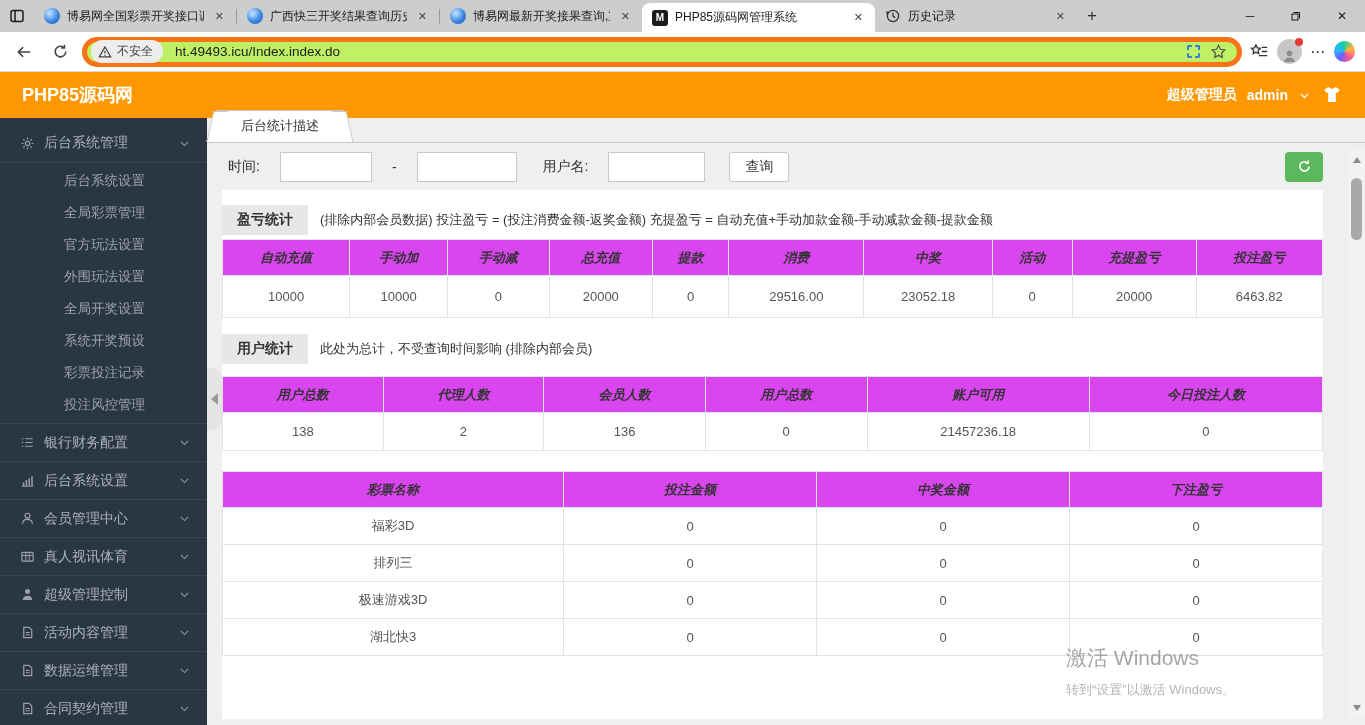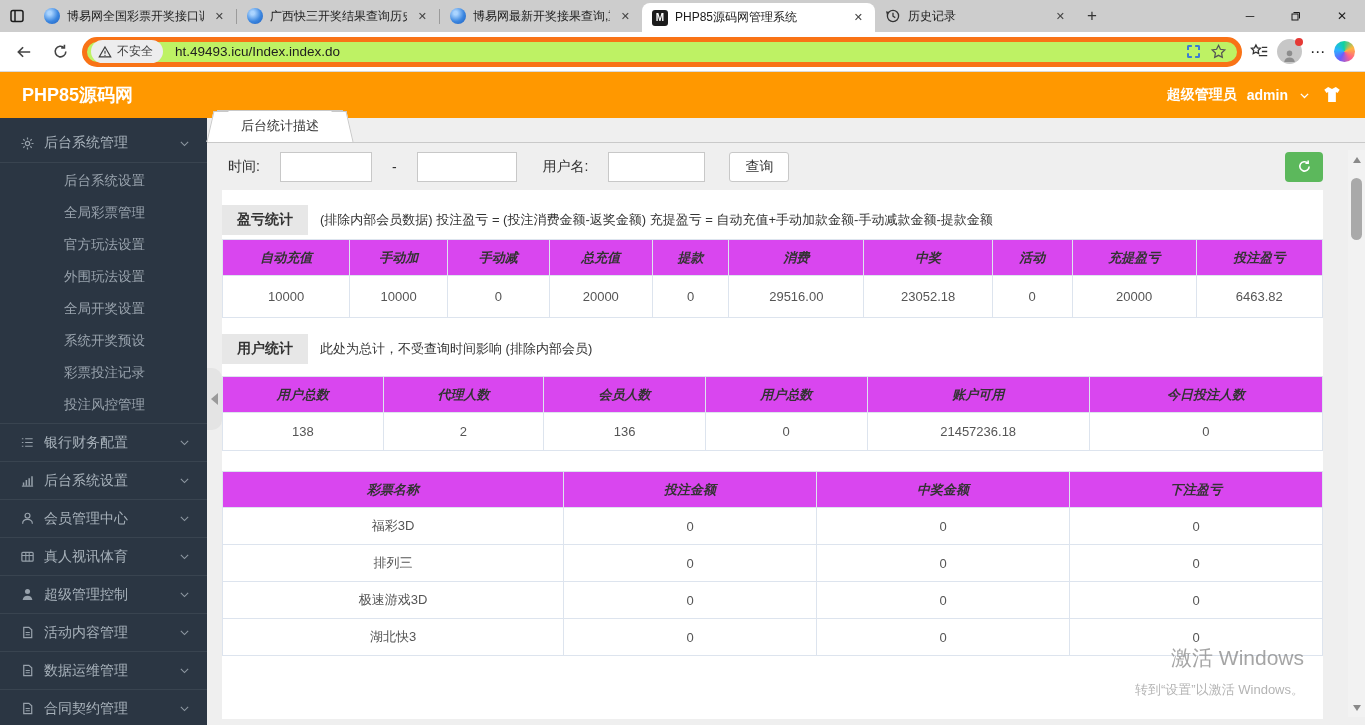--- a/index.html
+++ b/index.html
@@ -84,21 +84,21 @@
 
   
   .scrollbar { position:absolute; right:0; top:32px; bottom:8px; width:17px; background:#f2f2f2; }
   .sb-arrow { position:absolute; left:0; width:17px; height:15px; display:flex; align-items:center; justify-content:center; }
   .sb-arrow.up { top:2px; } .sb-arrow.down { bottom:2px; }
   .tri-up { width:0;height:0;border-left:4.5px solid transparent;border-right:4.5px solid transparent;border-bottom:6px solid #8a8a8a; }
   .tri-down { width:0;height:0;border-left:4.5px solid transparent;border-right:4.5px solid transparent;border-top:6px solid #8a8a8a; }
   .sb-thumb { position:absolute; left:3px; width:11px; top:28px; height:62px; background:#a9a9a9; border-radius:6px; }
 
   
-  .watermark { position:absolute; left:928px; top:526px; pointer-events:none; z-index:5;text-align:right; }
+  .watermark { position:absolute; left:859px; top:526px; pointer-events:none; z-index:5; }
   .wm1 { font-size:21px; color:rgba(117,117,117,.65); }
   .wm2 { font-size:13px; color:rgba(117,117,117,.55); margin-top:9px; }
 
   svg { display:block; }
 </style>
 </head>
 <body>
 
 <div class="tabbar">
   <div class="tab-actions">

